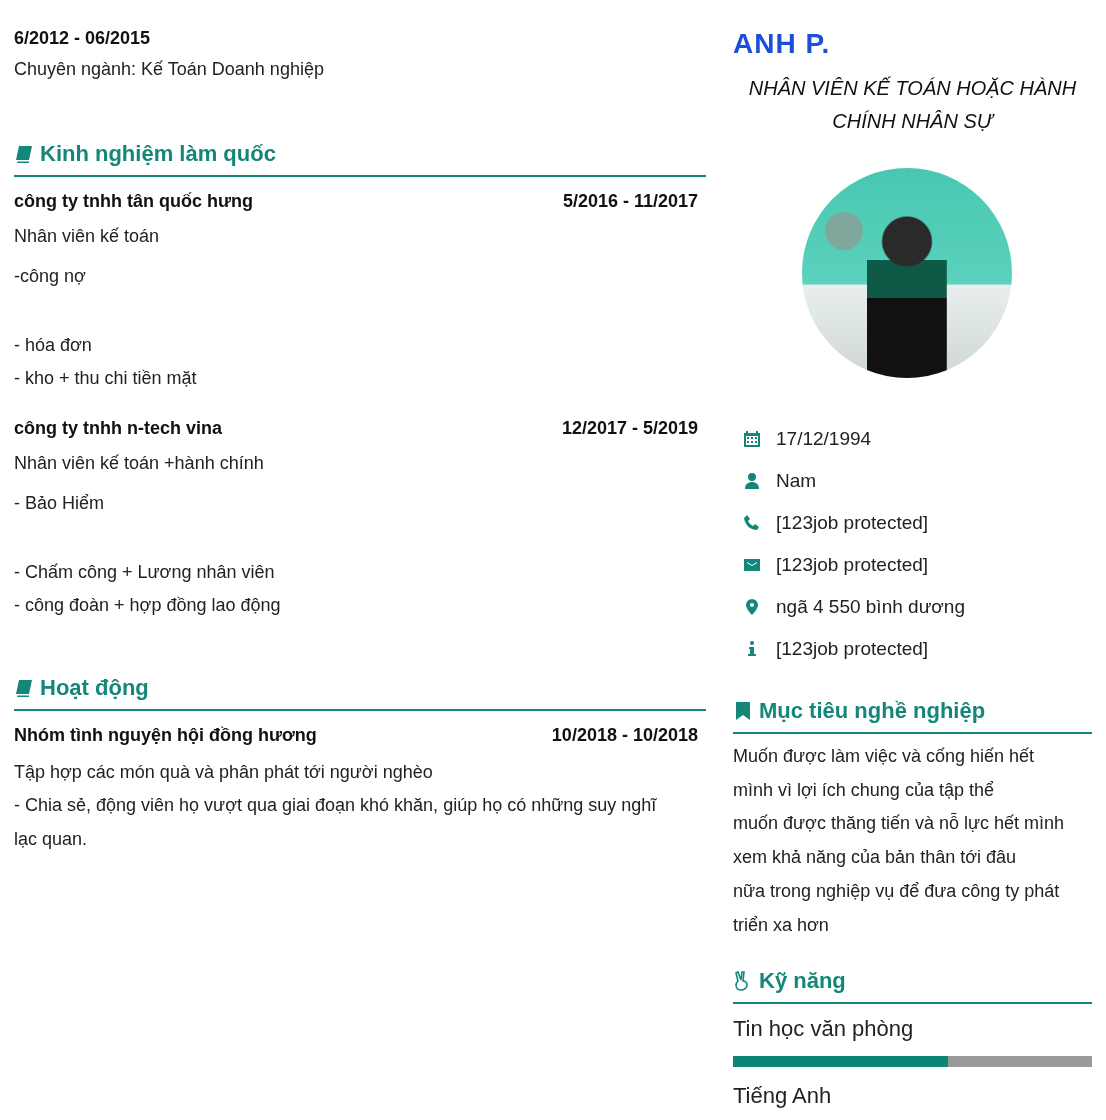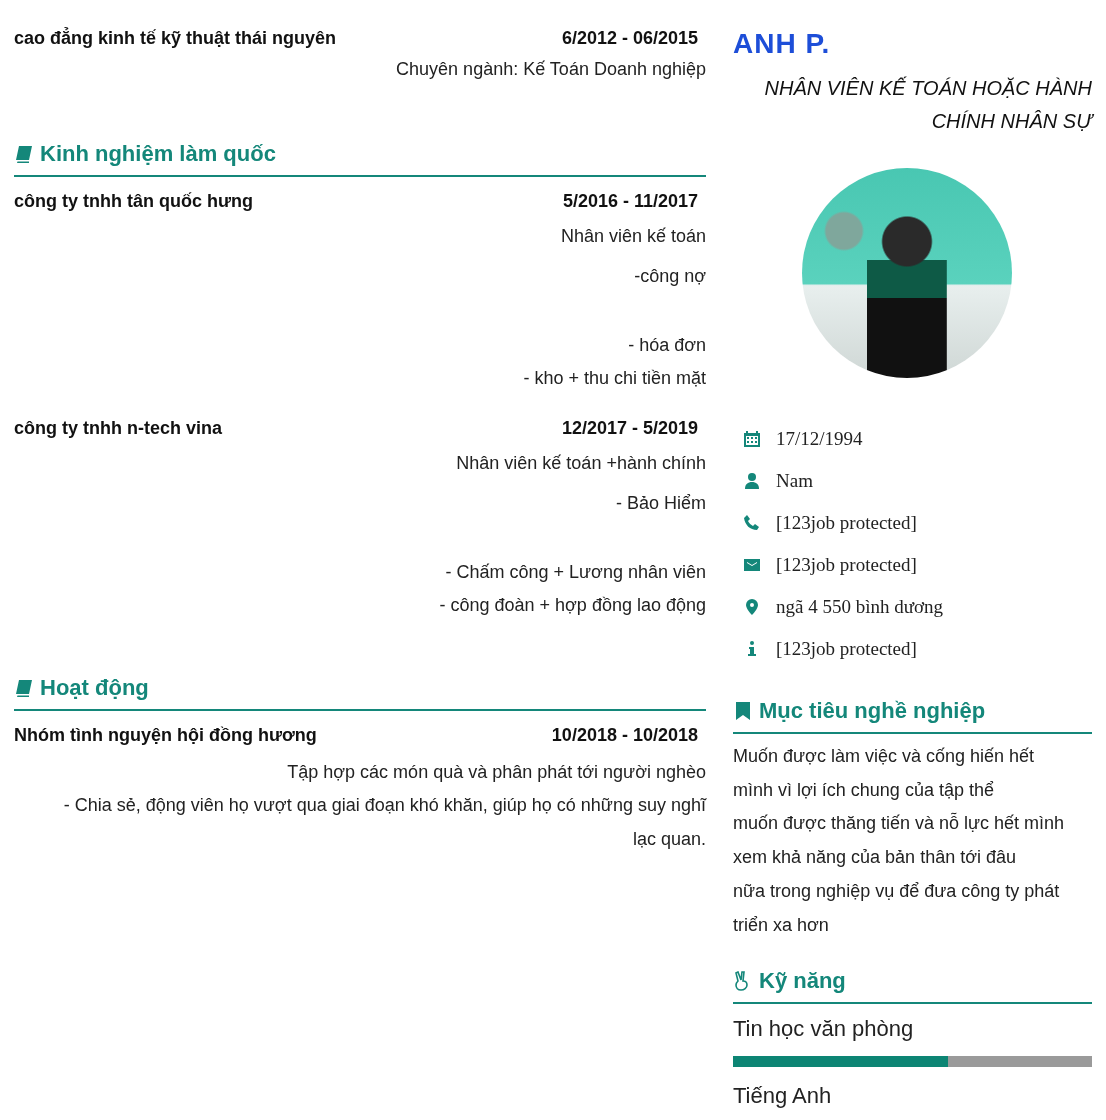--- a/index.html
+++ b/index.html
@@ -12,51 +12,50 @@
 
   .sec-head {
     display: flex; align-items: center; gap: 6px;
     color: #14877a; font-weight: bold; font-size: 22px;
     padding-bottom: 8px; border-bottom: 2px solid #14877a;
   }
   .sec-head svg { width: 20px; height: 20px; fill: #14877a; flex: none; }
 
   .item-head { display: flex; justify-content: space-between; align-items: baseline;
     font-weight: bold; font-size: 18px; margin-top: 14px; padding-right: 8px; color: #111; }
-  .line { font-size: 18px; line-height: 33.5px; color: #222; text-align: right; }
+  .line { font-size: 18px; line-height: 33.5px; color: #222; }
   .gap { height: 33px; }
 
   .name { text-align: left; color: #1d4ed8; font-weight: bold; font-size: 28px; margin-top: 28px; letter-spacing: 1px; }
-  .title { text-align: right; font-style: italic; font-size: 20px; line-height: 33px; margin-top: 12px; color: #111; }
+  .title { text-align: center; font-style: italic; font-size: 20px; line-height: 33px; margin-top: 12px; color: #111; }
   .avatar {
     width: 210px; height: 210px; border-radius: 50%; margin: 30px auto 0; position: relative; left: -6px;
     overflow: hidden;
     background:
       radial-gradient(circle at 50% 35%, #2a2a2a 0 14%, transparent 15%),
       linear-gradient(180deg, transparent 0 44%, #0e5a46 44% 62%, #111 62% 100%) 50% 0/38% 100% no-repeat,
       radial-gradient(circle at 20% 30%, #7fa79c 0 8%, transparent 9%),
       linear-gradient(180deg, #49c7b2 0%, #5ad2bd 55%, #e8efee 56%, #cfd7d5 100%);
   }
   .info { margin-top: 40px; }
-  .info-row { display: flex; align-items: center; height: 42px; font-size: 19px; color: #222; font-family: Liberation Serif, serif; }
+  .info-row { display: flex; align-items: center; height: 42px; font-size: 19px; color: #222; }
   .info-row svg { width: 18px; height: 18px; fill: #14877a; margin-left: 10px; margin-right: 15px; flex: none; }
 
   .para { font-size: 18px; line-height: 33.7px; margin-top: 6px; color: #222; }
   .skill-label { font-size: 22px; margin-top: 12px; color: #222; }
   .bar { height: 11px; background: #9a9a9a; margin-top: 14px; position: relative; }
   .bar-fill { position: absolute; left: 0; top: 0; bottom: 0; background: #0d8574; }
 </style>
 </head>
 <body>
 
 <div class="left">
 
   <section style="margin-top:28px;">
     <div class="item-head" style="margin-top:14px;">
-      <span>cao đẳng kinh tế kỹ thuật thái nguyên</span>
       <span>6/2012 - 06/2015</span>
     </div>
     <div class="line" style="margin-top:4px;">Chuyên ngành: Kế Toán Doanh nghiệp</div>
   </section>
 
   <section style="margin-top:54px;">
     <div class="sec-head">
       <svg viewBox="0 0 20 20">
           <path d="M5 2h13l-3 14H2z M3.5 17.5h11.5v1.5H3z"></path>
         </svg>

